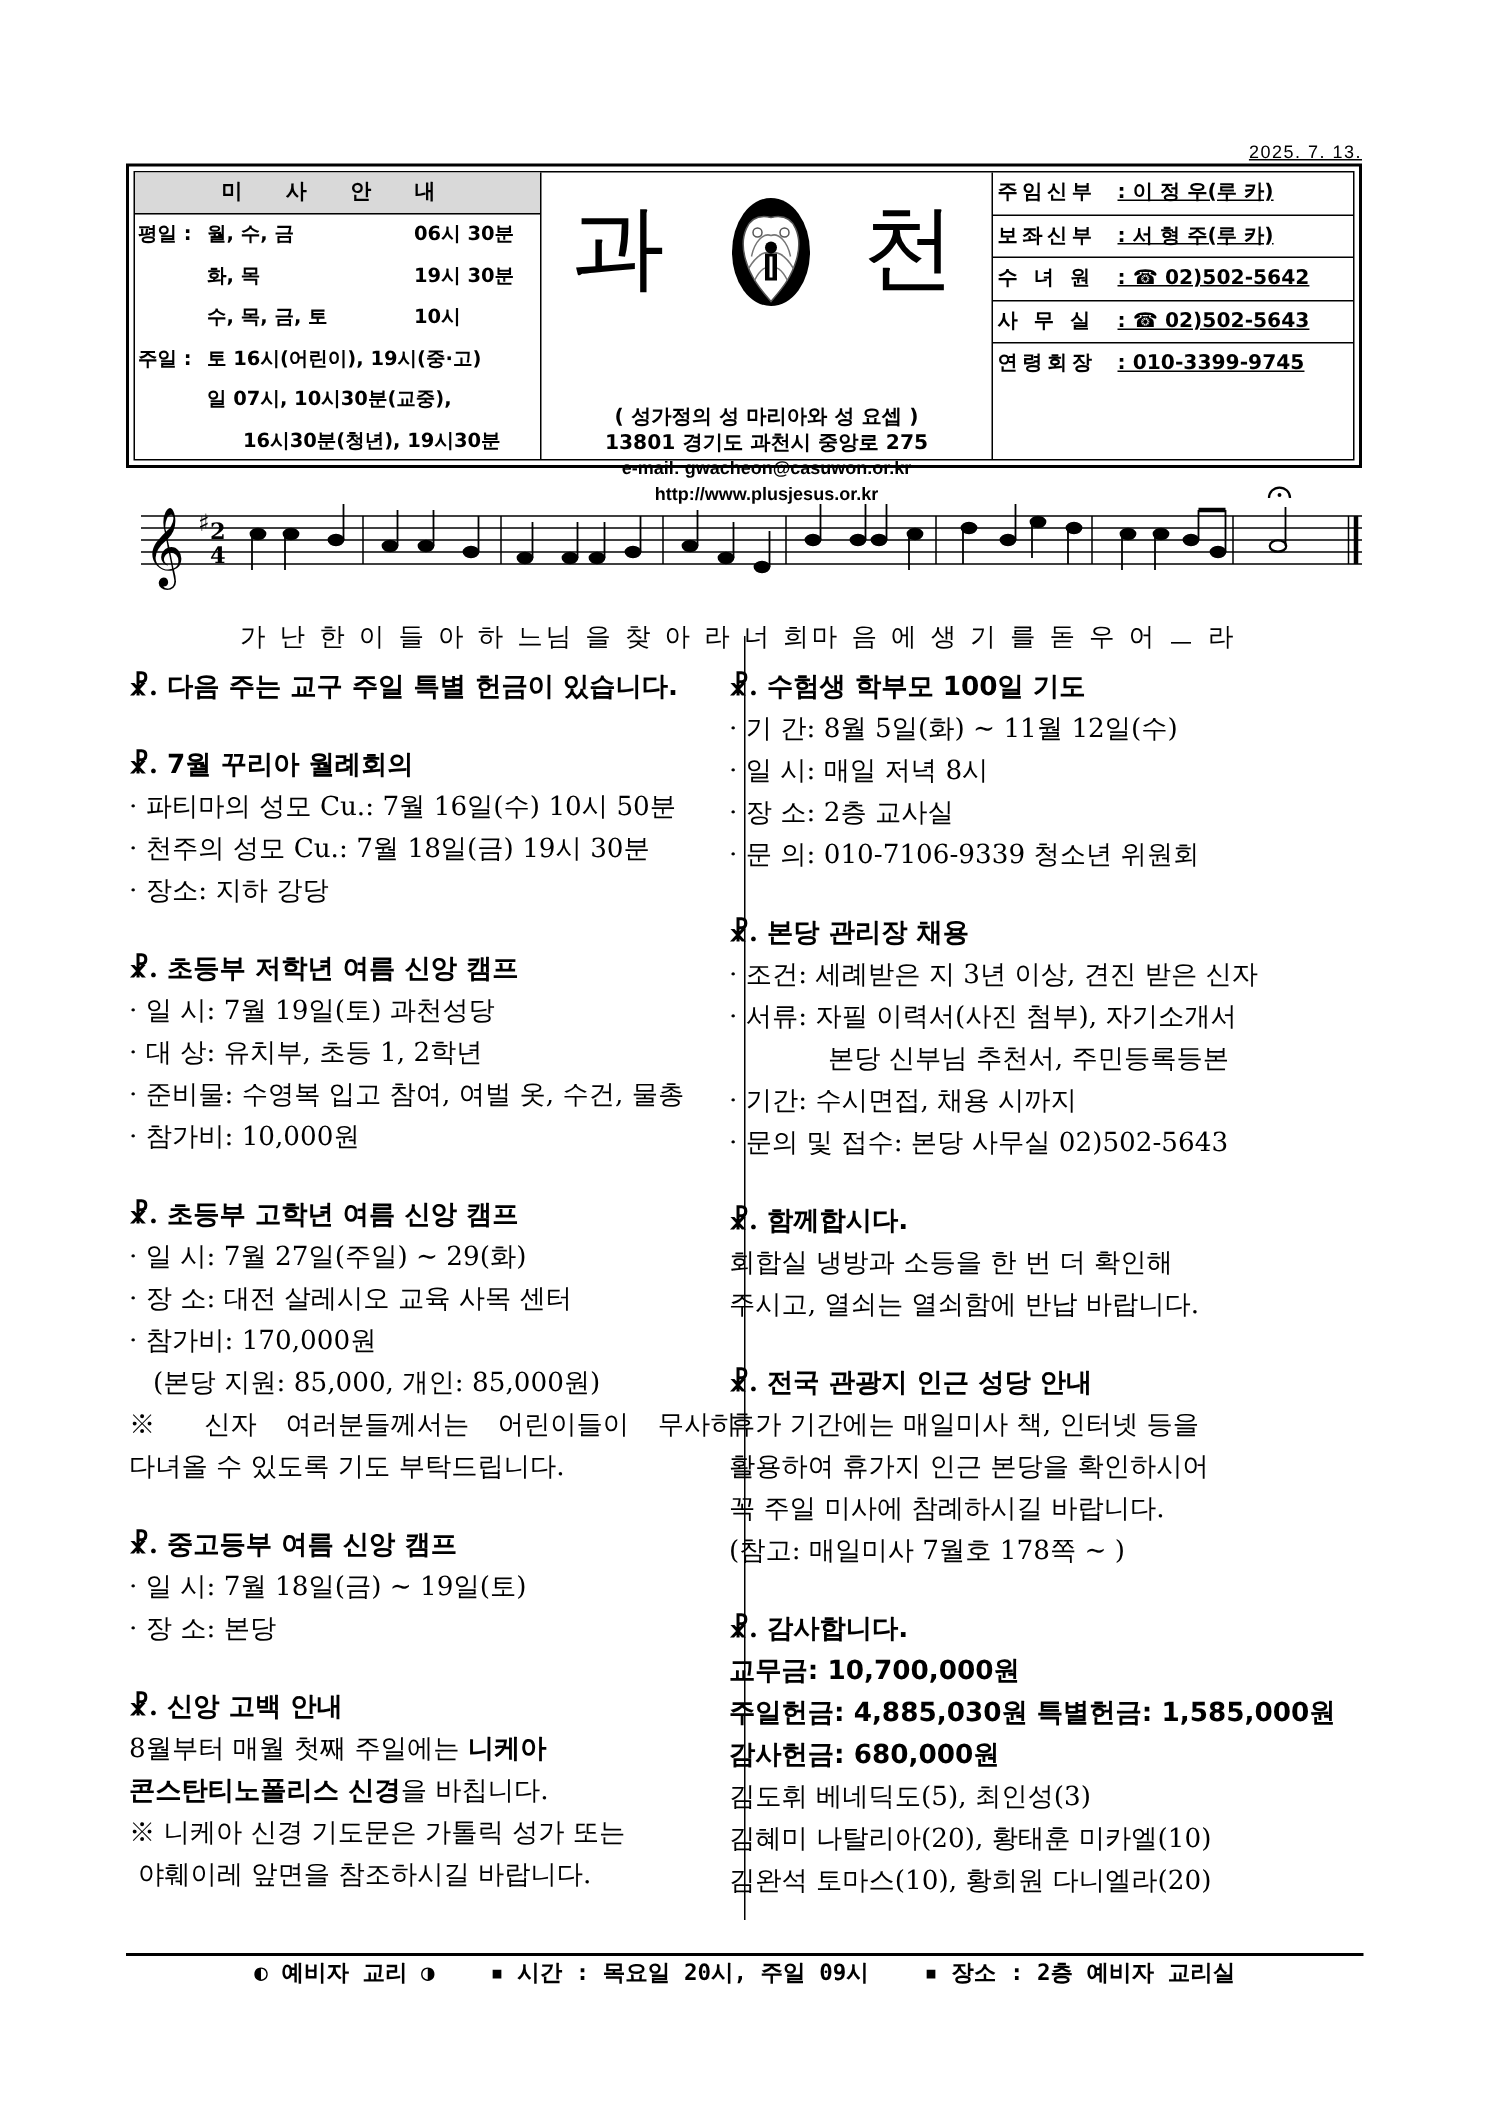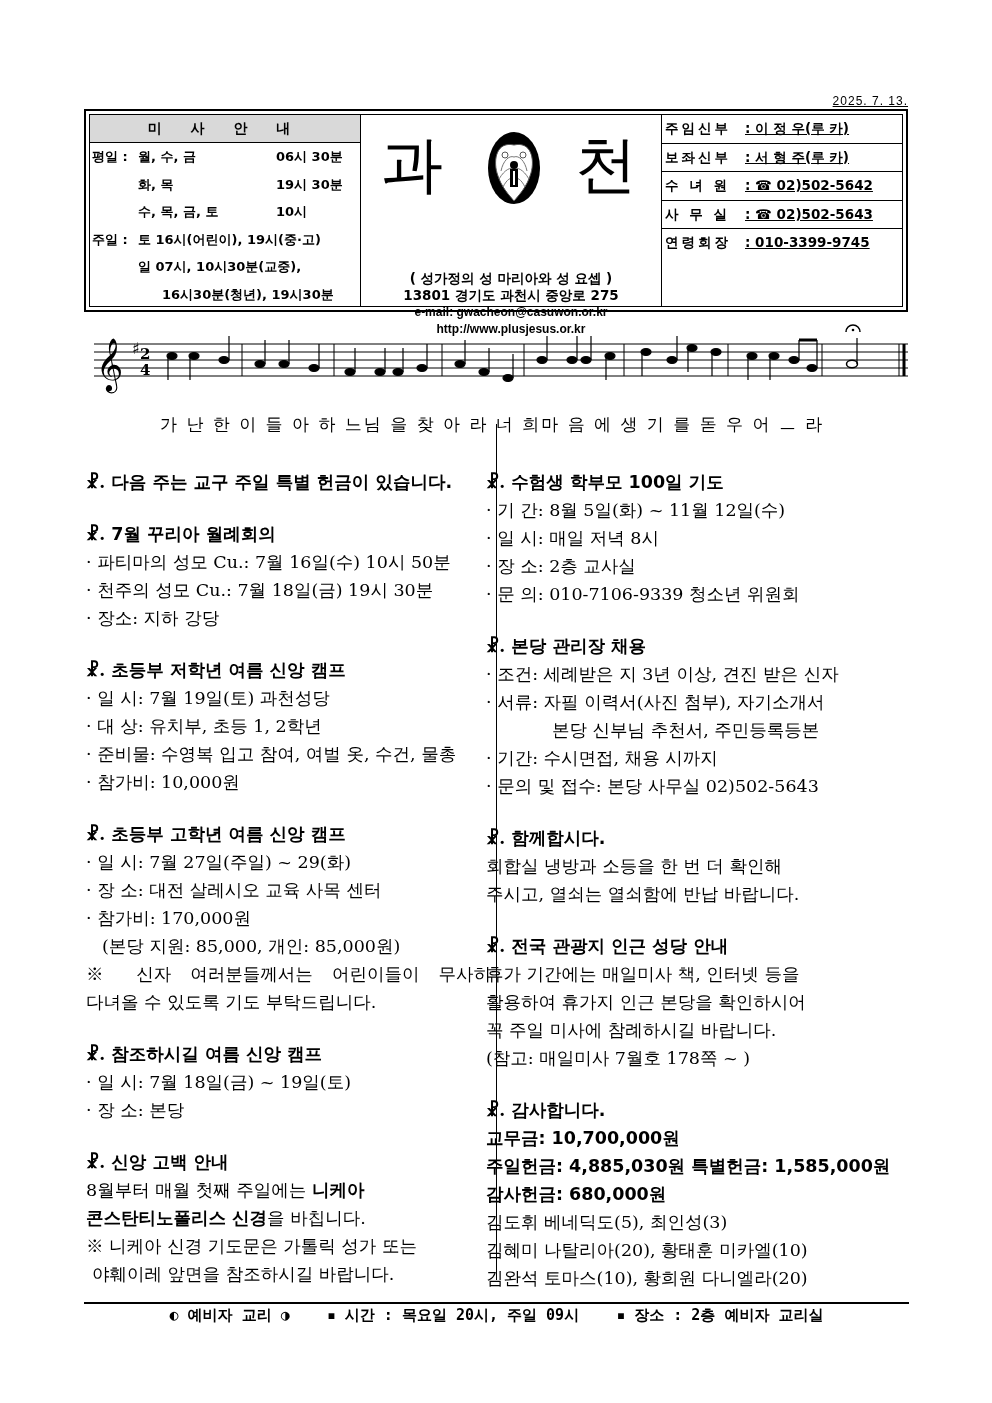--- a/index.html
+++ b/index.html
@@ -36,21 +36,21 @@
   
   .music { position: absolute; left: 84px; top: 318px; width: 826px; height: 95px; }
   .lyrics { position: absolute; left: 160px; top: 385px; font-size: 17px; letter-spacing: 2px; white-space: nowrap; font-family: "DejaVu Sans", sans-serif; margin-top: 28px; }
 
   
   .divider { position: absolute; left: 496px; top: 424px; width: 1px; height: 856px; background: #000; }
   .col { position: absolute; top: 444px; font-family: "DejaVu Serif", serif; font-size: 17.5px; }
   .col-left { left: 86px; width: 405px; }
   .col-right { left: 486px; width: 400px; }
   .sec { margin-bottom: 24px; }
-  .sec-title { font-family: "DejaVu Sans", sans-serif; font-weight: bold; font-size: 17.5px; line-height: 28px; white-space: nowrap; margin-top: 24px; }
+  .sec-title { font-family: "DejaVu Sans", sans-serif; font-weight: bold; font-size: 17.5px; line-height: 28px; white-space: nowrap; }
   .chi-rho { font-family: "DejaVu Serif", serif; font-weight: bold; font-size: 17px; }
   .ln { line-height: 28px; white-space: nowrap; }
   .ln.ind { padding-left: 16px; }
   .ln.ind2 { padding-left: 66px; }
   .b { font-family: "DejaVu Sans", sans-serif; font-weight: bold; }
   .justify { text-align: justify; text-align-last: justify; white-space: normal; }
 
   
   .footer-line { position: absolute; left: 84px; top: 1302px; width: 825px; height: 2px; background: #000; }
   .footer { position: absolute; left: 84px; top: 1306px; width: 825px; text-align: center; font-weight: bold; font-size: 15px; font-family: "DejaVu Sans Mono", monospace; white-space: nowrap; }
@@ -241,21 +241,21 @@
   <div class="sec">
     <div class="sec-title"><span class="chi-rho">☧.</span> <span>초등부 고학년 여름 신앙 캠프</span></div>
     <div class="ln">· 일   시: 7월 27일(주일) ~ 29(화)</div>
     <div class="ln">· 장   소: 대전 살레시오 교육 사목 센터</div>
     <div class="ln">· 참가비: 170,000원</div>
     <div class="ln ind">(본당 지원: 85,000, 개인: 85,000원)</div>
     <div class="ln justify">※ 신자 여러분들께서는 어린이들이 무사히</div>
     <div class="ln">다녀올 수 있도록 기도 부탁드립니다.</div>
   </div>
   <div class="sec">
-    <div class="sec-title"><span class="chi-rho">☧.</span> <span>참조하시길 여름 신앙 캠프</span></div>
+    <div class="sec-title"><span class="chi-rho">☧.</span> <span>중고등부 여름 신앙 캠프</span></div>
     <div class="ln">· 일 시: 7월 18일(금) ~ 19일(토)</div>
     <div class="ln">· 장 소: 본당</div>
   </div>
   <div class="sec">
     <div class="sec-title"><span class="chi-rho">☧.</span> <span>신앙 고백 안내</span></div>
     <div class="ln"><span>8월부터 매월 첫째 주일에는 </span><span class="b">니케아</span></div>
     <div class="ln"><span class="b">콘스탄티노폴리스 신경</span><span>을 바칩니다.</span></div>
     <div class="ln">※ 니케아 신경 기도문은 가톨릭 성가 또는</div>
     <div class="ln ind" style="padding-left:6px">야훼이레 앞면을 참조하시길 바랍니다.</div>
   </div>

